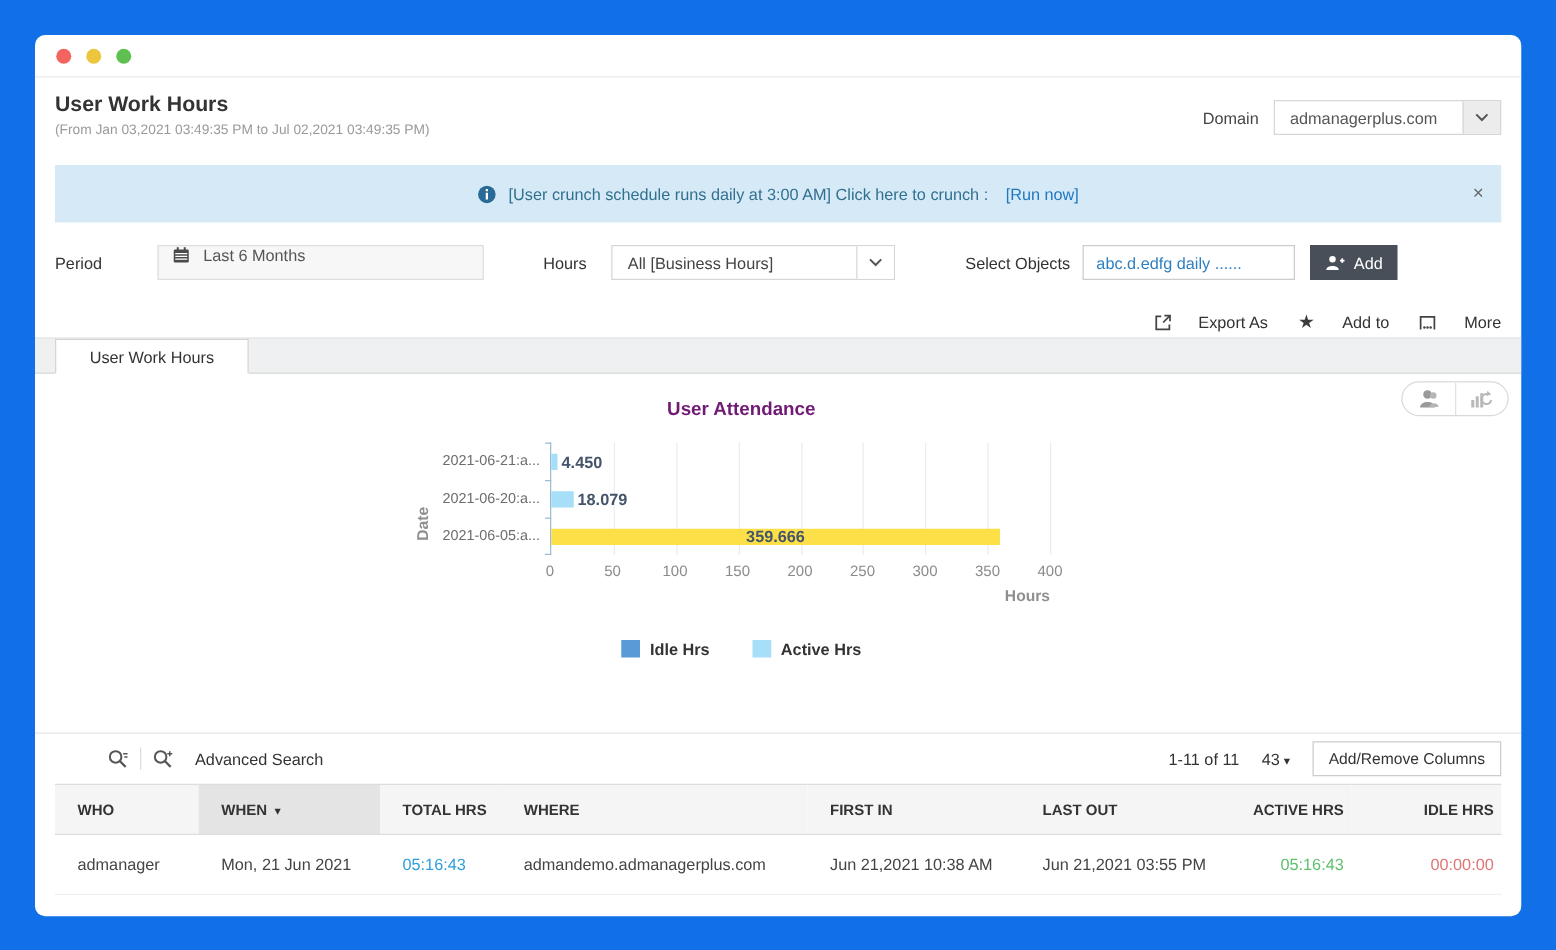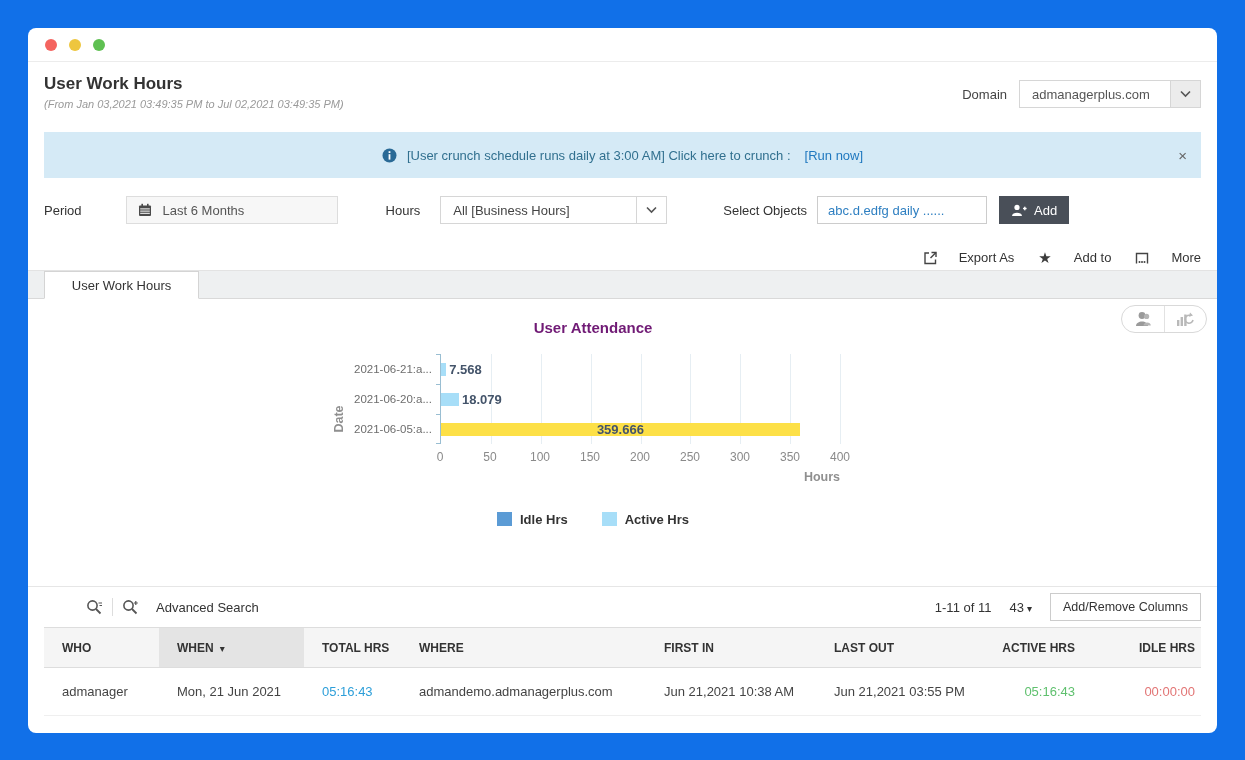--- a/index.html
+++ b/index.html
@@ -8,37 +8,37 @@
   .card { background:#fff; width:1189px; height:705px; border-radius:8px; overflow:hidden; position:relative; }
 
   
   .topbar { height:34px; display:flex; align-items:center; padding-left:17px; border-bottom:1px solid #ececec; }
   .dot { width:12px; height:12px; border-radius:50%; margin-right:12px; }
   .dot.red{ background:#f4645f; } .dot.yellow{ background:#eec63e; } .dot.green{ background:#5fc052; }
 
   
   .hdr { display:flex; justify-content:space-between; align-items:flex-start; padding:12px 16px 10px 16px; }
   .hdr-title { font-size:17px; font-weight:bold; color:#333; }
-  .hdr-sub { font-size:11px; color:#9a9a9a; margin-top:4px;font-style:italic; }
+  .hdr-sub { font-size:11px; color:#9a9a9a; margin-top:4px; }
   .domain-wrap { display:flex; align-items:center; margin-top:6px; }
   .domain-label { font-size:13px; color:#444; margin-right:12px; }
   .select { display:flex; align-items:stretch; border:1px solid #d6d6d6; background:#fff; height:28px; }
   .select .sel-text { display:flex; align-items:center; padding:0 12px; font-size:13px; color:#555; min-width:150px; }
   .select .sel-btn { width:30px; background:#ececec; border-left:1px solid #d6d6d6; display:flex; align-items:center; justify-content:center; }
 
   
   .banner { margin:12px 16px 0 16px; background:#d5eaf6; height:46px; display:flex; align-items:center; justify-content:center; position:relative; }
   .banner-msg { font-size:13px; color:#31708f; display:flex; align-items:center; gap:10px; }
   .banner-link { color:#1f78bf; cursor:pointer; margin-left:4px; }
   .banner-x { position:absolute; right:14px; top:50%; transform:translateY(-50%); color:#666; font-size:15px; cursor:pointer; }
 
   
   .filters { display:flex; align-items:center; margin:18px 16px 0 16px; height:28px; }
   .flabel { font-size:13px; color:#333; }
-  .period-box { display:flex; align-items:center; margin-left:44px; width:212px; height:28px; background:#f7f7f7; border:1px solid #ddd; }
+  .period-box { display:flex; margin-left:44px; width:261px; height:28px; background:#f7f7f7; border:1px solid #ddd; }
   .period-box .cal { width:36px; display:flex; justify-content:center; }
   .period-box .ptext { font-size:13px; color:#555; }
   .hours-wrap { margin-left:48px; display:flex; align-items:center; }
   .hours-sel { margin-left:20px; }
   .hours-sel .sel-text{ min-width:195px; color:#444; }
   .hours-sel .sel-btn{ background:#fff; }
   .selobj-wrap { margin-left:56px; display:flex; align-items:center; }
   .selobj-input { margin-left:10px; width:170px; height:28px; border:1px solid #ccc; background:#fff; display:flex; align-items:center; padding:0 10px; font-size:13px; color:#2e7fc1; }
   .add-btn { margin-left:12px; height:28px; background:#494f58; color:#fff; font-size:13px; display:flex; align-items:center; gap:7px; padding:0 12px; border:none; cursor:pointer; }
 
@@ -264,21 +264,21 @@
             <div class="gridline" style="left: 62.5%;"></div>
             <div class="gridline" style="left: 75%;"></div>
             <div class="gridline" style="left: 87.5%;"></div>
             <div class="gridline" style="left: 100%;"></div>
             <div class="ytick" style="top: 0px;"></div>
             <div class="ytick" style="top: 30px;"></div>
             <div class="ytick" style="top: 60px;"></div>
             <div class="ytick" style="top: 89px;"></div>
             <div class="brow">
               <div class="bar" style="width: 1.31975%; background: rgb(167, 222, 248);"></div>
-              <div class="bval">7.568</div>
+              <div class="bval">4.450</div>
             </div>
             <div class="brow">
               <div class="bar" style="width: 4.51975%; background: rgb(167, 222, 248);"></div>
               <div class="bval">18.079</div>
             </div>
             <div class="brow">
               <div class="bar" style="width: 89.9165%; background: #fde047; text-align: center;">
                 <div class="bval center">359.666</div>
               </div>
             </div>

